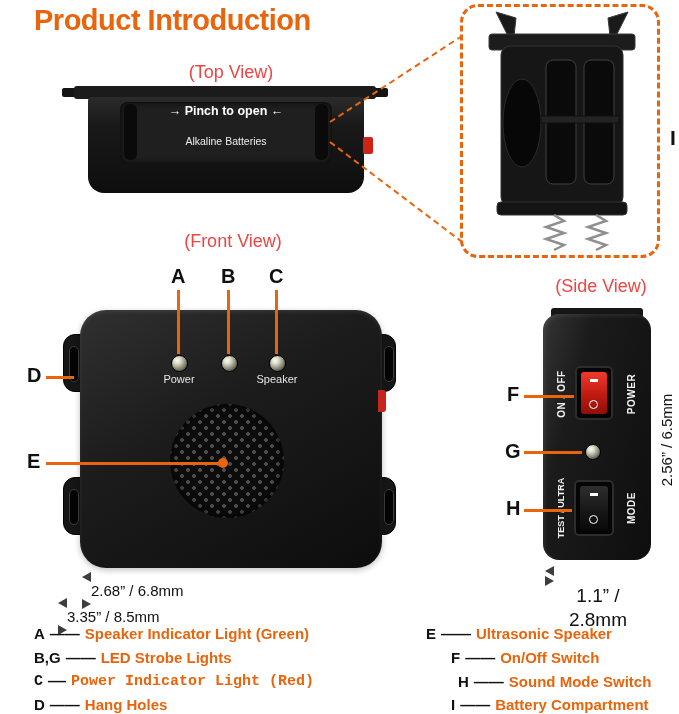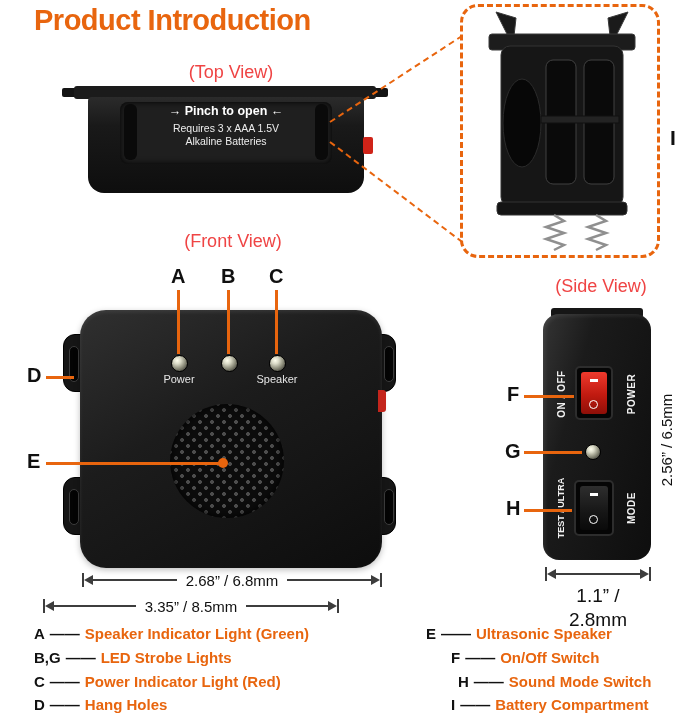--- a/index.html
+++ b/index.html
@@ -60,21 +60,21 @@
          transform:translate(-50%,-50%) rotate(-90deg);}
   .sw-bezel{position:absolute;background:#050505;border:2px solid #2d2d2d;border-radius:5px;z-index:3;box-sizing:border-box;}
   .sw-red{position:absolute;left:557px;top:372px;width:26px;height:42px;border-radius:3px;z-index:3;
           background:linear-gradient(180deg,#ef3a2d 0%,#c01a10 55%,#8e0f08 100%);}
   .sw-black{position:absolute;left:556px;top:486px;width:28px;height:44px;border-radius:3px;z-index:3;
             background:linear-gradient(180deg,#2e2e2e 0%,#161616 60%,#0a0a0a 100%);}
   .sw-bar{position:absolute;width:8px;height:3px;background:#fff;z-index:4;}
   .sw-ring{position:absolute;width:9px;height:9px;border:1.5px solid #fff;border-radius:50%;z-index:4;box-sizing:border-box;}
 
   
-  .dim{position:absolute;display:flex;align-items:center;height:16px;}
+  .dim{position:absolute;display:flex;height:16px;flex-direction:column;}
   .dim .tick{width:2px;height:14px;background:#3d3d3d;}
   .dim .seg{flex:1;height:2px;background:#3d3d3d;}
   .dim .ar-l{width:0;height:0;border-top:5px solid transparent;border-bottom:5px solid transparent;border-right:9px solid #3d3d3d;}
   .dim .ar-r{width:0;height:0;border-top:5px solid transparent;border-bottom:5px solid transparent;border-left:9px solid #3d3d3d;}
   .dim .dtext{padding:0 9px;font-size:15px;color:#101010;white-space:nowrap;}
   .dimv{position:absolute;display:flex;flex-direction:column;align-items:center;width:16px;}
   .dimv .tick{height:2px;width:14px;background:#3d3d3d;}
   .dimv .seg{flex:1;width:2px;background:#3d3d3d;}
   .dimv .ar-u{width:0;height:0;border-left:5px solid transparent;border-right:5px solid transparent;border-bottom:9px solid #3d3d3d;}
   .dimv .ar-d{width:0;height:0;border-left:5px solid transparent;border-right:5px solid transparent;border-top:9px solid #3d3d3d;}
@@ -97,21 +97,20 @@
   <div class="caption" style="left:137px;top:62px;width:140px;">(Top View)</div>
 
   <div class="tv-ear" style="left:38px;"></div>
   <div class="tv-ear" style="left:348px;"></div>
   <div class="tv-flange"></div>
   <div class="tv-body"></div>
   <div class="tv-door"></div>
   <div class="tv-latch" style="left:100px;"></div>
   <div class="tv-latch" style="left:291px;"></div>
   <div class="tv-t1">→ Pinch to open ←</div>
-  <div class="tv-t2">Requires 3 x AAA 1.5V</div>
   <div class="tv-t3">Alkaline Batteries</div>
   <div class="tv-red"></div>
 
   <div class="mag-line" style="left:306px;top:121px;width:158px;transform:rotate(-33.1deg);"></div>
   <div class="mag-line" style="left:306px;top:141px;width:166px;transform:rotate(37.1deg);"></div>
 
   <div class="bat-box"></div>
   <svg class="abs" style="left:462px;top:8px;z-index:1;" width="152" height="246" viewBox="0 0 152 246">
     <polygon points="22,28 10,4 30,10 28,28" fill="#1a1a1a" stroke="#383838"></polygon>
     <polygon points="130,28 142,4 122,10 124,28" fill="#1a1a1a" stroke="#383838"></polygon>
@@ -162,21 +161,21 @@
 
   <div class="dim" style="left:58px;top:572px;width:300px;">
     <div class="tick"></div>
     <div class="ar-l"></div>
     <div class="seg"></div>
     <div class="dtext">2.68” / 6.8mm</div>
     <div class="seg"></div>
     <div class="ar-r"></div>
     <div class="tick"></div>
   </div>
-  <div class="dim" style="left:19px;top:598px;width:296px;">
+  <div class="dim" style="left:34px;top:598px;width:296px;">
     <div class="tick"></div>
     <div class="ar-l"></div>
     <div class="seg"></div>
     <div class="dtext">3.35” / 8.5mm</div>
     <div class="seg"></div>
     <div class="ar-r"></div>
     <div class="tick"></div>
   </div>
 
   <div class="caption" style="left:507px;top:276px;width:140px;">(Side View)</div>
@@ -225,21 +224,21 @@
     <div class="tick"></div>
   </div>
   <div class="dimtext-wrap" style="left:542px;top:584px;width:64px;">1.1” / 2.8mm</div>
 
   <div class="lrow" style="left:10px;top:625px;">
     <span class="lkey">A</span><span class="lsep">——</span><span class="ltext">Speaker Indicator Light (Green)</span>
   </div>
   <div class="lrow" style="left:10px;top:649px;">
     <span class="lkey">B,G</span><span class="lsep">——</span><span class="ltext">LED Strobe Lights</span>
   </div>
-  <div class="lrow" style="left:10px;top:673px;">
+  <div class="lrow" style="left:10px;top:673px;font-family:Liberation Mono, monospace;">
     <span class="lkey">C</span><span class="lsep">——</span><span class="ltext">Power Indicator Light (Red)</span>
   </div>
   <div class="lrow" style="left:10px;top:696px;">
     <span class="lkey">D</span><span class="lsep">——</span><span class="ltext">Hang Holes</span>
   </div>
   <div class="lrow" style="left:402px;top:625px;">
     <span class="lkey">E</span><span class="lsep">——</span><span class="ltext">Ultrasonic Speaker</span>
   </div>
   <div class="lrow" style="left:427px;top:649px;">
     <span class="lkey">F</span><span class="lsep">——</span><span class="ltext">On/Off Switch</span>

